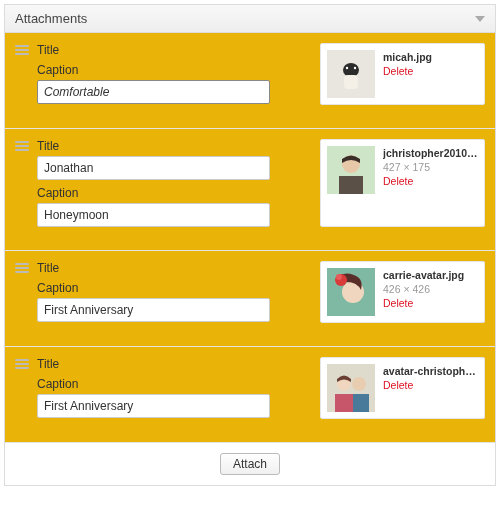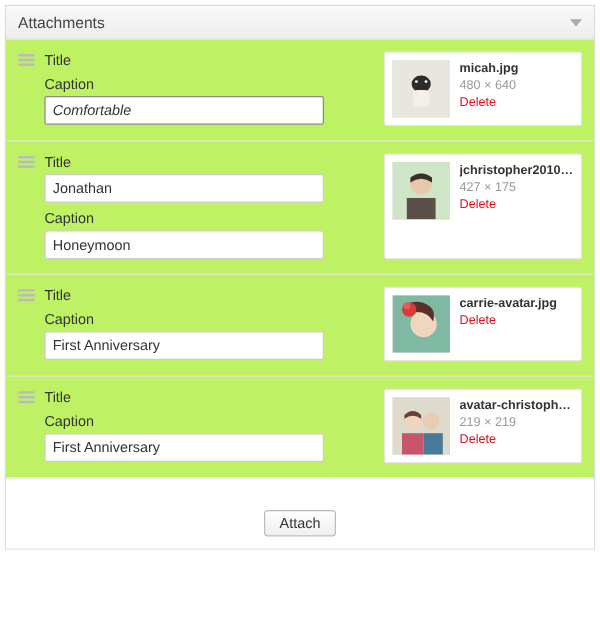--- a/index.html
+++ b/index.html
@@ -32,23 +32,23 @@
     border-left: 5px solid transparent;
     border-right: 5px solid transparent;
     border-top: 6px solid #aaa;
   }
   .panel-body {
     background: #f6f6f6;
     padding: 0;
   }
   .row {
     display: flex;
-    padding: 10px 10px 12px 10px;
+    padding: 10px 10px 23px 10px;
     border-bottom: 1px solid #e4e4e4;
-    background: #bef264;
+    background: #eab308;
   }
   .row:last-child { border-bottom: none; }
   .drag-col {
     width: 22px;
     padding-top: 2px;
   }
   .drag-handle {
     width: 14px;
     display: flex;
     flex-direction: column;
@@ -133,21 +133,20 @@
     border-top: 1px solid #e4e4e4;
   }
   .attach-btn {
     font-size: 12px;
     padding: 3px 12px;
     border: 1px solid #bbb;
     border-radius: 3px;
     background: linear-gradient(#fefefe,#f0f0f0);
     color: #333;
     cursor: pointer;
-    margin-top: 16px;
   }
 </style>
 </head>
 <body>
 
 <div class="panel">
   <div class="panel-header">
     <span class="panel-title">Attachments</span>
     <span class="collapse-arrow"></span>
   </div>
@@ -167,21 +166,20 @@
             <svg viewBox="0 0 48 48">
               <rect width="48" height="48" fill="#e9e6df"></rect>
               <ellipse cx="24" cy="20" rx="8" ry="7" fill="#2b2b2b"></ellipse>
               <rect x="17" y="25" width="14" height="14" rx="4" fill="#f4f0e8"></rect>
               <circle cx="20" cy="18" r="1.2" fill="#fff"></circle>
               <circle cx="28" cy="18" r="1.2" fill="#fff"></circle>
             </svg>
           </div>
           <div class="meta-text">
             <div class="filename">micah.jpg</div>
-            <div class="dims">480 × 640</div>
             <div class="delete">Delete</div>
           </div>
         </div>
       </div>
       <div class="row">
         <div class="drag-col">
           <div class="drag-handle">
             <span></span>
             <span></span>
             <span></span>
@@ -218,20 +216,21 @@
             <svg viewBox="0 0 48 48">
               <rect width="48" height="48" fill="#7fb9a3"></rect>
               <circle cx="26" cy="24" r="11" fill="#f1d6bf"></circle>
               <path d="M10 8 Q22 2 32 10 Q36 14 34 22 Q30 14 20 14 Q12 14 10 8 Z" fill="#5a2f2a"></path>
               <circle cx="14" cy="12" r="6" fill="#d93a3a"></circle>
               <circle cx="12" cy="9" r="3" fill="#e85a5a"></circle>
             </svg>
           </div>
           <div class="meta-text">
             <div class="filename">carrie-avatar.jpg</div>
+            <div class="dims">426 × 426</div>
             <div class="delete">Delete</div>
           </div>
         </div>
       </div>
       <div class="row">
         <div class="drag-col">
           <div class="drag-handle">
             <span></span>
             <span></span>
             <span></span>
@@ -244,21 +243,20 @@
               <rect width="48" height="48" fill="#dedacc"></rect>
               <circle cx="17" cy="20" r="7" fill="#f1d6bf"></circle>
               <path d="M10 15 Q17 8 24 15 L24 18 Q17 13 10 18 Z" fill="#6a3f34"></path>
               <circle cx="32" cy="20" r="7" fill="#e9cdb0"></circle>
               <rect x="8" y="30" width="18" height="18" fill="#c7566a"></rect>
               <rect x="26" y="30" width="16" height="18" fill="#4a7a9a"></rect>
             </svg>
           </div>
           <div class="meta-text">
             <div class="filename">avatar-christophers....</div>
-            <div class="dims">219 × 219</div>
             <div class="delete">Delete</div>
           </div>
         </div>
       </div>
     </div>
 
   <div class="panel-footer">
     <button class="attach-btn">Attach</button>
   </div>
 </div>

